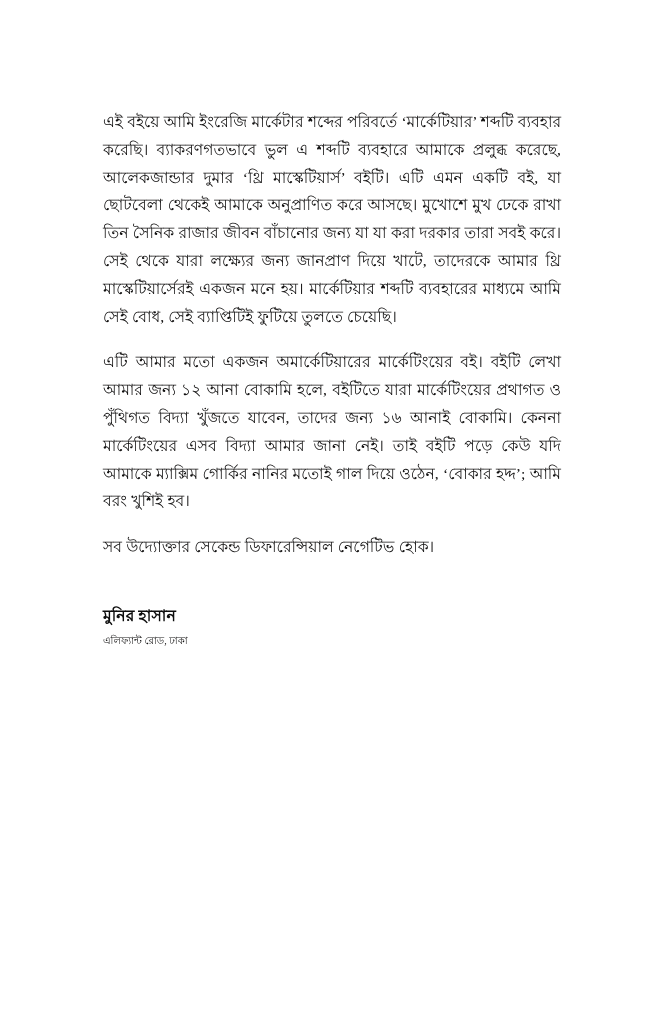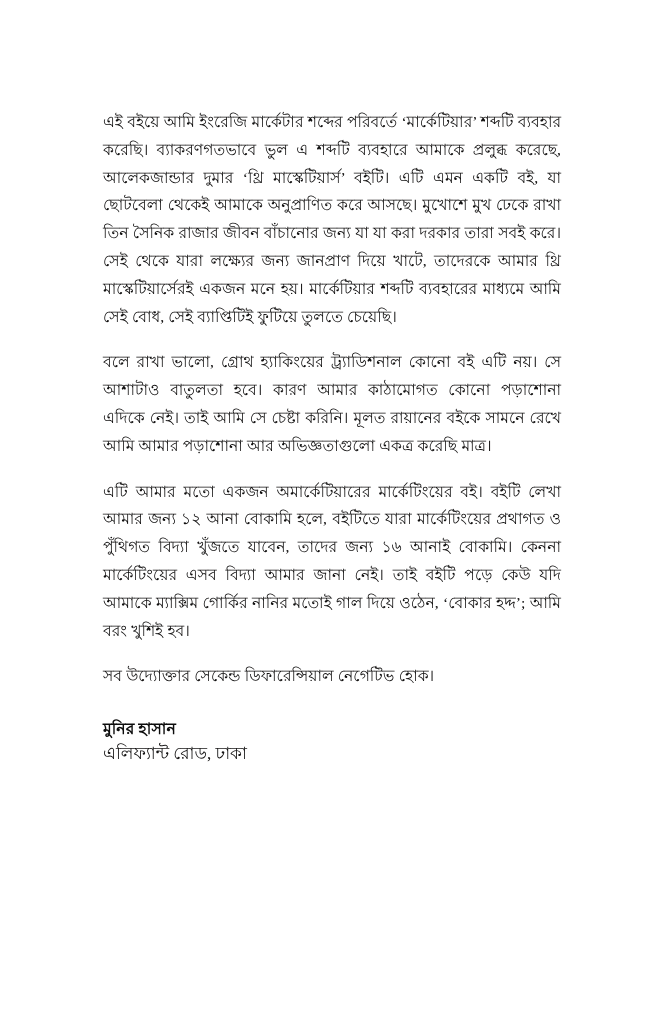--- a/index.html
+++ b/index.html
@@ -42,33 +42,33 @@
   .para:last-of-type {
     margin-bottom: 4px;
   }
 
   
   .para.short {
     text-align: left;
   }
 
   .signature {
-    margin-top: 26px;
+    margin-top: 42px;
   }
 
   .sig-name {
     font-size: 15.6px;
     line-height: 25px;
     font-weight: bold;
     color: #0c0c0c;
     letter-spacing: 0.01em;
   }
 
   .sig-line {
-    font-size: 17px;
+    font-size: 10px;
     line-height: 25.5px;
     color: #141313;
   }
 
   .footer {
     position: absolute;
     left: 0;
     right: 0;
     top: 930px;
     text-align: center;
@@ -79,21 +79,20 @@
   }
 </style>
 </head>
 <body>
 
 <div class="page">
 
   <div class="content">
 
     <p class="para">এই বইয়ে আমি ইংরেজি মার্কেটার শব্দের পরিবর্তে ‘মার্কেটিয়ার’ শব্দটি ব্যবহার করেছি। ব্যাকরণগতভাবে ভুল এ শব্দটি ব্যবহারে আমাকে প্রলুব্ধ করেছে, আলেকজান্ডার দুমার ‘থ্রি মাস্কেটিয়ার্স’ বইটি। এটি এমন একটি বই, যা ছোটবেলা থেকেই আমাকে অনুপ্রাণিত করে আসছে। মুখোশে মুখ ঢেকে রাখা তিন সৈনিক রাজার জীবন বাঁচানোর জন্য যা যা করা দরকার তারা সবই করে। সেই থেকে যারা লক্ষ্যের জন্য জানপ্রাণ দিয়ে খাটে, তাদেরকে আমার থ্রি মাস্কেটিয়ার্সেরই একজন মনে হয়। মার্কেটিয়ার শব্দটি ব্যবহারের মাধ্যমে আমি সেই বোধ, সেই ব্যাপ্তিটিই ফুটিয়ে তুলতে চেয়েছি।</p>
-    <p class="para">বলে রাখা ভালো, গ্রোথ হ্যাকিংয়ের ট্র্যাডিশনাল কোনো বই এটি নয়। সে আশাটাও বাতুলতা হবে। কারণ আমার কাঠামোগত কোনো পড়াশোনা এদিকে নেই। তাই আমি সে চেষ্টা করিনি। মূলত রায়ানের বইকে সামনে রেখে আমি আমার পড়াশোনা আর অভিজ্ঞতাগুলো একত্র করেছি মাত্র।</p>
     <p class="para">এটি আমার মতো একজন অমার্কেটিয়ারের মার্কেটিংয়ের বই। বইটি লেখা আমার জন্য ১২ আনা বোকামি হলে, বইটিতে যারা মার্কেটিংয়ের প্রথাগত ও পুঁথিগত বিদ্যা খুঁজতে যাবেন, তাদের জন্য ১৬ আনাই বোকামি। কেননা মার্কেটিংয়ের এসব বিদ্যা আমার জানা নেই। তাই বইটি পড়ে কেউ যদি আমাকে ম্যাক্সিম গোর্কির নানির মতোই গাল দিয়ে ওঠেন, ‘বোকার হদ্দ’; আমি বরং খুশিই হব।</p>
     <p class="para short">সব উদ্যোক্তার সেকেন্ড ডিফারেন্সিয়াল নেগেটিভ হোক।</p>
 
     <div class="signature">
       <div class="sig-name">মুনির হাসান</div>
       <div class="sig-line">এলিফ্যান্ট রোড, ঢাকা</div>
     </div>
 
   </div>
 

